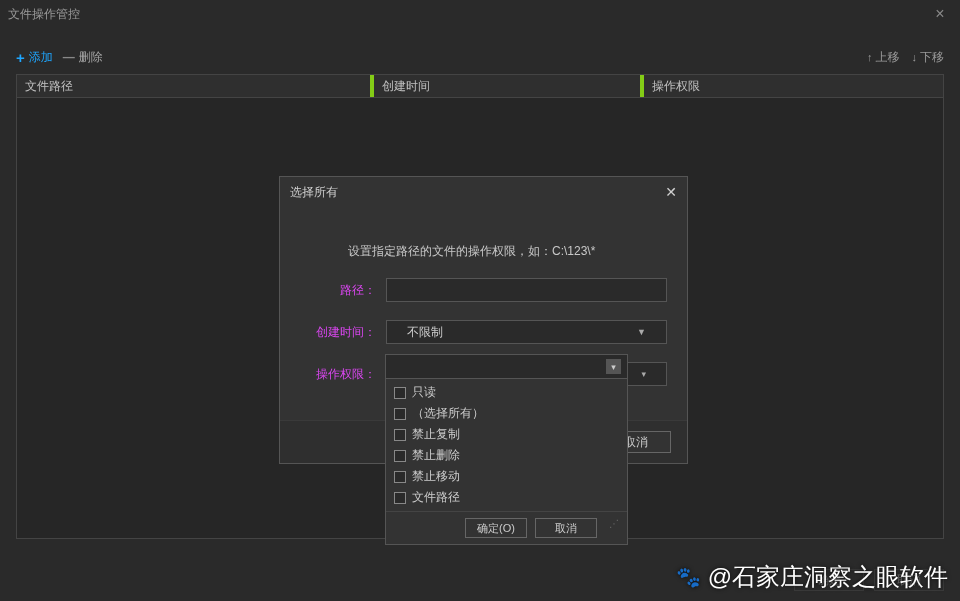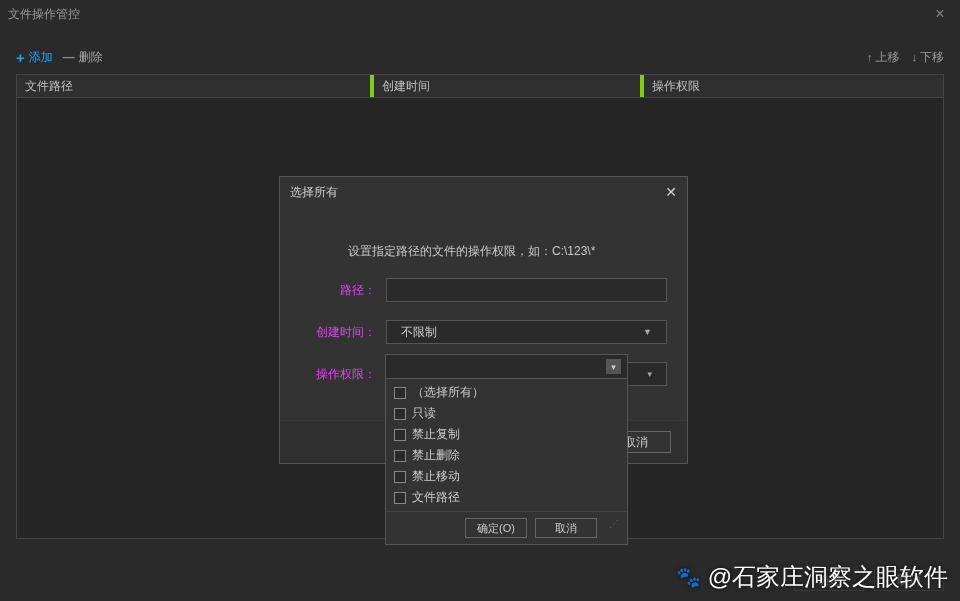--- a/index.html
+++ b/index.html
@@ -34,21 +34,21 @@
     .btn-dim{width:70px;height:22px;border:1px solid #3a3a3a;background:#2a2a2a;color:#6a6a6a;font-size:12px;display:flex;align-items:center;justify-content:center}
 
     .modal{position:absolute;left:279px;top:176px;width:409px;background:#333;border:1px solid #555}
     .m-title{display:flex;align-items:center;justify-content:space-between;height:30px;padding:0 10px;color:#d0d0d0;font-size:12px}
     .m-title .x{cursor:pointer;font-size:14px;color:#d0d0d0}
     .m-body{padding:14px 20px 16px 20px}
     .m-hint{color:#c8c8c8;font-size:12px;margin:22px 0 18px 48px}
     .frow{display:flex;align-items:center;margin-bottom:18px}
     .flabel{width:86px;text-align:right;padding-right:10px;color:#d946ef;font-size:12px}
     .ftext{flex:1;height:24px;background:#2a2a2a;border:1px solid #555;color:#ddd;padding:0 6px;font-size:12px}
-    .fselect{flex:1;height:24px;background:#2a2a2a;border:1px solid #555;color:#ccc;padding:0 14px;font-size:12px;display:flex;align-items:center;justify-content:space-between;position:relative}
+    .fselect{flex:1;height:24px;background:#2a2a2a;border:1px solid #555;color:#ccc;padding:0 20px;font-size:12px;display:flex;align-items:center;justify-content:space-between;position:relative}
     .fselect .caret{font-size:9px;color:#aaa}
     .m-footer{display:flex;justify-content:flex-end;gap:12px;padding:10px 16px;border-top:1px solid #3a3a3a;background:#2f2f2f}
     .m-btn{width:70px;height:22px;border:1px solid #666;background:#333;color:#ccc;font-size:12px;display:flex;align-items:center;justify-content:center;cursor:pointer}
 
     .dropdown{position:absolute;left:385px;top:354px;width:243px;background:#333;border:1px solid #555;z-index:20}
     .dd-trig{height:24px;background:#2a2a2a;border-bottom:1px solid #555;display:flex;align-items:center;justify-content:flex-end;padding:0 6px}
     .dd-trig .sq{width:15px;height:15px;background:#555;display:flex;align-items:center;justify-content:center;font-size:9px;color:#ccc}
     .dd-list{padding:3px 0}
     .dd-item{display:flex;align-items:center;height:21px;padding:0 8px;gap:6px;color:#ccc;font-size:12px;cursor:pointer}
     .dd-item .cb{width:12px;height:12px;border:1px solid #888;background:#2a2a2a;flex-shrink:0}
@@ -133,25 +133,25 @@
   </div>
 </div>
 
 <div class="dropdown">
   <div class="dd-trig">
     <div class="sq">▾</div>
   </div>
   <div class="dd-list">
     <div class="dd-item">
         <span class="cb"></span>
-        <span>（选择所有）</span>
+        <span>只读</span>
       </div>
     <div class="dd-item">
         <span class="cb"></span>
-        <span>只读</span>
+        <span>（选择所有）</span>
       </div>
     <div class="dd-item">
         <span class="cb"></span>
         <span>禁止复制</span>
       </div>
     <div class="dd-item">
         <span class="cb"></span>
         <span>禁止删除</span>
       </div>
     <div class="dd-item">

